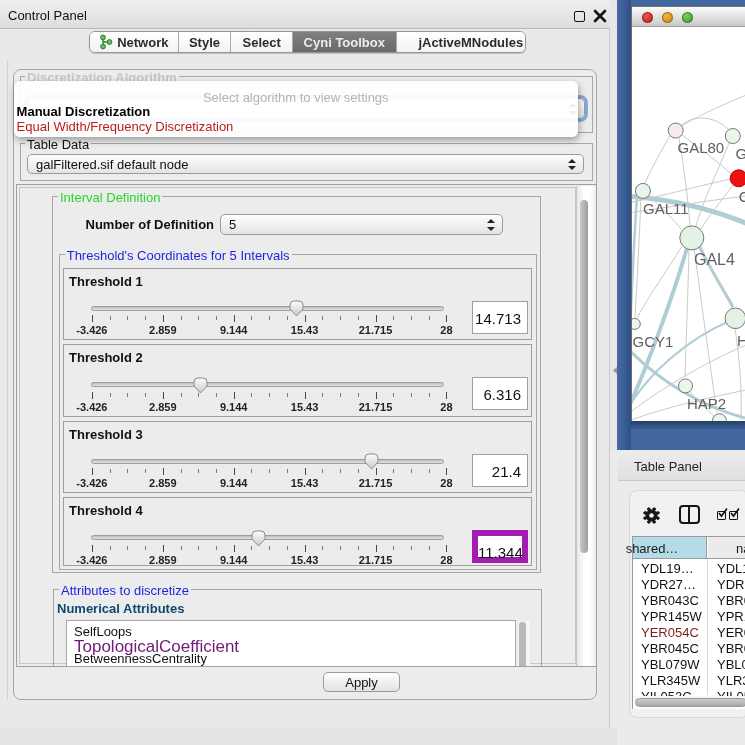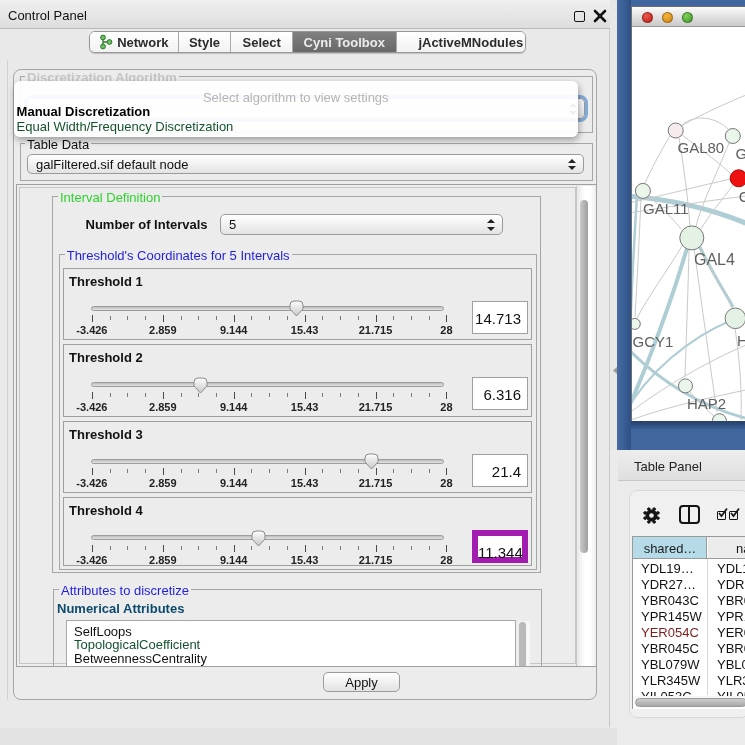--- a/index.html
+++ b/index.html
@@ -56,21 +56,21 @@
     </div>
 <div style="position:absolute;left:15.5px;top:184px;width:581px;height:483px;border:1px solid #a0a0a0;background:#ececec;"></div>
 <div style="position:absolute;left:18.5px;top:187px;width:557.5px;height:477px;border:1px solid #c6c6c6;"></div>
 <div style="position:absolute;left:576px;top:186px;width:19.5px;height:479.5px;background:linear-gradient(90deg,#e8e8e8,#ffffff 40%,#ffffff 70%,#ececec);border-left:1px solid #c6c6c6;"></div>
 <div style="position:absolute;left:579.5px;top:200px;width:8px;height:353px;background:linear-gradient(90deg,#c9c9c9,#9f9f9f);border-radius:4px;"></div>
 <div style="position:absolute;left:19.6px;top:188px;width:556px;height:477.5px;overflow:hidden;">
 <div style="position:absolute;left:-19.6px;top:-188px;width:745px;height:745px;">
 <div class="grp" style="left:52px;top:196px;width:489px;height:376.6px;">
           <span class="grptitle" style="left:5px;color:#2ed32e;">Interval Definition</span>
         </div>
-<div style="position:absolute;left:85.5px;top:217px;width:140px;height:16px;font-size:13px;font-weight:bold;color:#111;">Number of Intervals</div>
+<div style="position:absolute;left:85.5px;top:217px;width:140px;height:16px;font-size:13px;font-weight:bold;color:#111;">Number of Definition</div>
 <div class="combo" style="left:220px;top:214px;width:283px;height:21px;">
           <span class="txt">5</span>
           <span class="arr" style="right:7px;top:3.5px;border-bottom:4.5px solid #222;"></span>
           <span class="arr" style="right:7px;bottom:3.5px;border-top:4.5px solid #222;"></span>
         </div>
 <div class="grp" style="left:58.7px;top:254px;width:478px;height:315.5px;">
           <span class="grptitle" style="left:5px;color:#1f1fe0;">Threshold's Coordinates for 5 Intervals</span>
         </div>
 <div style="position:absolute;left:63px;top:267.7px;width:469px;height:72.8px;border:1px solid #9f9f9f;background:#ececec;">
 <div class="blab" style="left:5px;top:5px;">Threshold 1</div>
@@ -235,21 +235,21 @@
             </defs>
           </svg>
 <div style="position:absolute;left:408px;top:32.3px;width:56px;height:33px;background:#fff;border:6px solid #a21caf;font-size:15px;color:#111;text-align:right;padding:8px 6px 0 0;">11.344</div>
 </div>
 <div class="grp" style="left:53px;top:588.5px;width:489px;height:90px;">
           <span class="grptitle" style="left:5px;color:#1f1fe0;">Attributes to discretize</span>
         </div>
 <div style="position:absolute;left:57px;top:600.5px;width:200px;height:16px;font-size:13px;font-weight:bold;color:#0c4a6e;">Numerical Attributes</div>
 <div style="position:absolute;left:65.5px;top:620px;width:450px;height:48px;background:#fff;border:1px solid #a8a8a8;"></div>
 <div style="position:absolute;left:74px;top:623.5px;width:300px;height:14px;font-size:13px;color:#111;">SelfLoops</div>
-<div style="position:absolute;left:74px;top:637.3px;width:300px;height:14px;font-size:13px;color:#14532d;">TopologicalCoefficient</div>
+<div style="position:absolute;left:74px;top:637.3px;width:300px;height:14px;font-size:17px;color:#701a75;">TopologicalCoefficient</div>
 <div style="position:absolute;left:74px;top:651.1px;width:300px;height:14px;font-size:13px;color:#111;">BetweennessCentrality</div>
 <div style="position:absolute;left:515.5px;top:620.5px;width:14.5px;height:46px;background:linear-gradient(90deg,#ededed,#f7f7f7);"></div>
 <div style="position:absolute;left:518.7px;top:621.5px;width:7.8px;height:46px;background:#b9b9b9;border-radius:4px;"></div>
 </div>
     </div>
 <div style="position:absolute;left:323px;top:671.5px;width:77px;height:20px;background:linear-gradient(#ffffff,#e2e2e2);border:1px solid #9c9c9c;border-radius:5px;font-size:13px;color:#111;text-align:center;padding-top:2px;">Apply</div>
 <div style="position:absolute;left:613px;top:367px;width:4px;height:7px;background:#9a9a9a;clip-path:polygon(0 50%,100% 0,100% 100%);"></div>
 <div style="position:absolute;left:617px;top:0px;width:128px;height:450px;background:#41679e;"></div>
 <div style="position:absolute;left:617px;top:0px;width:14px;height:450px;background:linear-gradient(90deg,#466ca3,#2e5186);"></div>
 <div style="position:absolute;left:631px;top:421px;width:114px;height:8px;background:linear-gradient(#263f66,#3a5f97);"></div>
@@ -325,21 +325,21 @@
       <path d="M2,6 L4.5,9 L10,1.5" stroke="#141414" stroke-width="1.7" fill="none"></path>
     </svg>
 <div style="position:absolute;left:728.5px;top:510.5px;width:9.5px;height:9.5px;border:1.4px solid #141414;border-radius:1px;"></div>
 <svg style="position:absolute;left:728.5px;top:507px;" width="12" height="12">
       <path d="M2,6 L4.5,9 L10,1.5" stroke="#141414" stroke-width="1.7" fill="none"></path>
     </svg>
 <div style="position:absolute;left:632px;top:535.5px;width:113px;height:173.5px;background:#fff;border:1px solid #9a9a9a;border-right:none;"></div>
 <div style="position:absolute;left:633px;top:536.5px;width:74px;height:22.5px;background:#b5dbe9;border-right:1px solid #9a9a9a;"></div>
 <div style="position:absolute;left:707.8px;top:536.5px;width:38px;height:22.5px;background:#ebebeb;"></div>
 <div style="position:absolute;left:633px;top:558.2px;width:112px;height:1px;background:#9a9a9a;"></div>
-<div style="position:absolute;left:633px;top:541px;width:74px;height:15px;font-size:13px;color:#1c1c1c;text-align:center;">shared…</div>
+<div style="position:absolute;left:615px;top:541px;width:74px;height:15px;font-size:13px;color:#1c1c1c;text-align:center;">shared…</div>
 <div style="position:absolute;left:736px;top:541px;width:20px;height:15px;font-size:13px;color:#1c1c1c;">nam</div>
 <div style="position:absolute;left:633px;top:559.5px;width:112px;height:136px;overflow:hidden;background:#fff;">
 <div style="position:absolute;left:8px;top:1px;font-size:13px;color:#121212;white-space:nowrap;">YDL19…</div>
 <div style="position:absolute;left:84px;top:1px;font-size:13px;color:#121212;white-space:nowrap;">YDL19</div>
 <div style="position:absolute;left:8px;top:17px;font-size:13px;color:#121212;white-space:nowrap;">YDR27…</div>
 <div style="position:absolute;left:84px;top:17px;font-size:13px;color:#121212;white-space:nowrap;">YDR27</div>
 <div style="position:absolute;left:8px;top:33px;font-size:13px;color:#121212;white-space:nowrap;">YBR043C</div>
 <div style="position:absolute;left:84px;top:33px;font-size:13px;color:#121212;white-space:nowrap;">YBR04</div>
 <div style="position:absolute;left:8px;top:49px;font-size:13px;color:#121212;white-space:nowrap;">YPR145W</div>
 <div style="position:absolute;left:84px;top:49px;font-size:13px;color:#121212;white-space:nowrap;">YPR14</div>
@@ -354,13 +354,13 @@
 <div style="position:absolute;left:8px;top:129px;font-size:13px;color:#121212;white-space:nowrap;">YIL053C</div>
 <div style="position:absolute;left:84px;top:129px;font-size:13px;color:#121212;white-space:nowrap;">YIL05</div>
 </div>
 <div style="position:absolute;left:707.3px;top:559px;width:1px;height:136px;background:#d8d8d8;"></div>
 <div style="position:absolute;left:633px;top:695.5px;width:112px;height:13.5px;background:linear-gradient(#f6f6f6,#ffffff);"></div>
 <div style="position:absolute;left:634.5px;top:697.5px;width:112px;height:9px;background:linear-gradient(#cdcdcd,#a8a8a8);border:1px solid #999;border-radius:4.5px;"></div>
 <div style="position:absolute;left:0px;top:727.5px;width:617px;height:18px;background:#e3e3e3;"></div>
 <div style="position:absolute;left:14px;top:81px;width:563.5px;height:55.5px;background:rgba(255,255,255,0.93);border-radius:6px;box-shadow:1px 3px 7px rgba(0,0,0,0.35);"></div>
 <div style="position:absolute;left:14px;top:90px;width:563.5px;height:14px;font-size:13px;color:#b4b4b4;text-align:center;">Select algorithm to view settings</div>
 <div style="position:absolute;left:16.6px;top:103.5px;width:400px;height:14px;font-size:13px;font-weight:bold;color:#000;">Manual Discretization</div>
-<div style="position:absolute;left:16.6px;top:119px;width:400px;height:14px;font-size:13px;color:#14532d;">Equal Width/Frequency Discretization</div>
+<div style="position:absolute;left:16.6px;top:119px;width:400px;height:14px;font-size:13px;color:#b91c1c;">Equal Width/Frequency Discretization</div>
 </div>
 </body></html>

